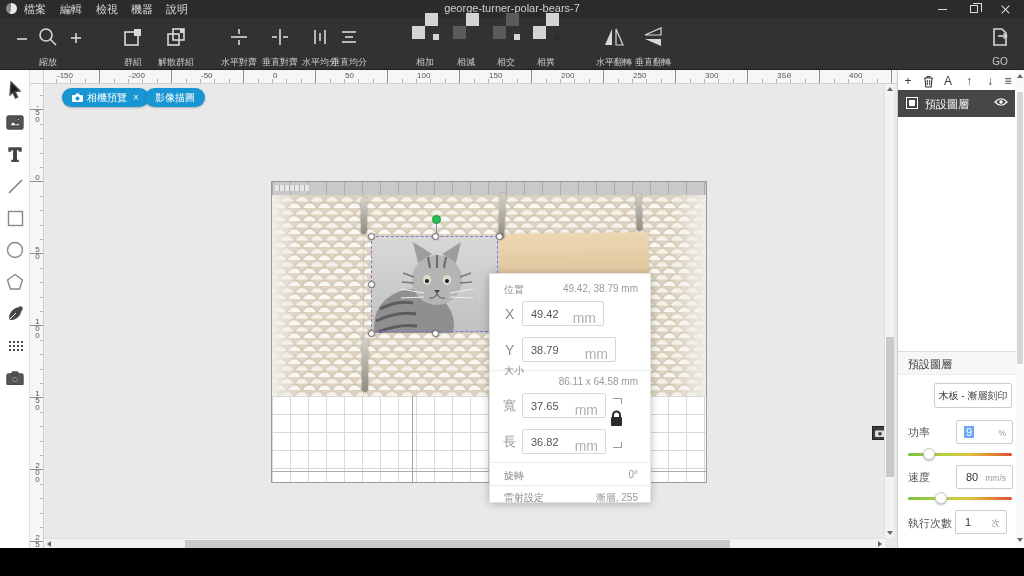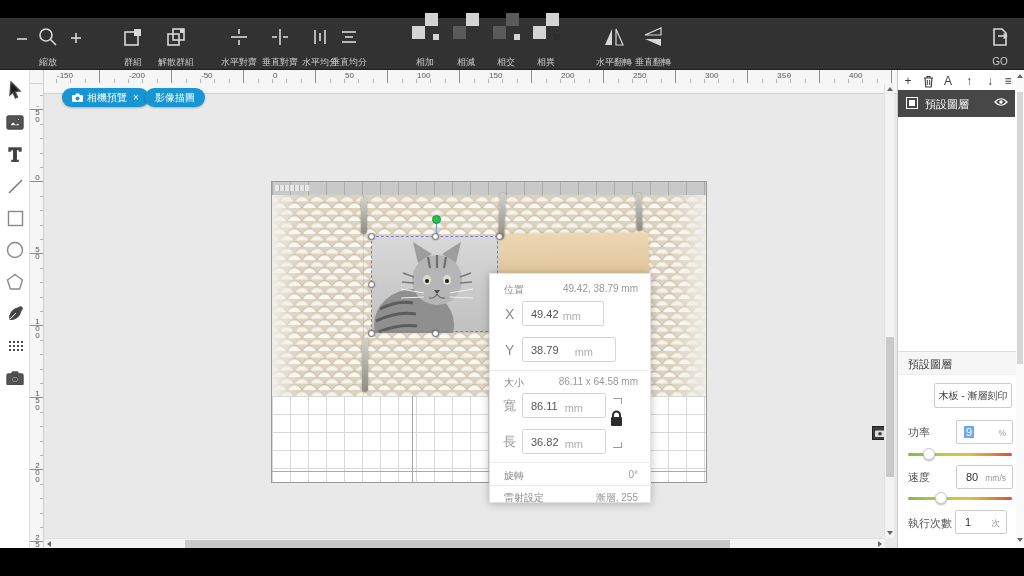--- a/index.html
+++ b/index.html
@@ -34,21 +34,21 @@
   .ov.lite{background:#d4d4d4;} .ov.dark{background:#2c2c2c;}
 
   
   #tools{position:absolute;left:0;top:70px;width:30px;height:478px;background:#fff;border-right:1px solid #ddd;}
   .tool-btn{position:absolute;left:0;width:30px;height:26px;display:flex;align-items:center;justify-content:center;cursor:pointer;}
   .tool-btn svg{stroke:#4a4a4a;fill:none;stroke-width:1.4;}
   .dotgrid{width:15px;height:13px;background:radial-gradient(#4a4a4a 1px,transparent 1.3px);background-size:4px 4px;}
 
   
   #workspace{position:absolute;left:30px;top:70px;width:867px;height:478px;background:#e9e9e9;overflow:hidden;}
-  #ruler-h{position:absolute;left:14px;top:0;width:853px;height:24px;background:#f6f6f6;border-bottom:1px solid #cfcfcf;
+  #ruler-h{position:absolute;left:14px;top:0;width:853px;height:14px;background:#f6f6f6;border-bottom:1px solid #cfcfcf;
     background-image:
       repeating-linear-gradient(90deg,#8d8d8d 0 1px,transparent 1px 72px),
       repeating-linear-gradient(90deg,#b5b5b5 0 1px,transparent 1px 14.4px);
     background-size:100% 13px,100% 4px;background-position:55px 0,11.8px 9px;background-repeat:no-repeat;}
   #ruler-v2{position:absolute;left:0;top:14px;width:14px;height:464px;background:#f6f6f6;border-right:1px solid #cfcfcf;
     background-image:
       repeating-linear-gradient(180deg,#8d8d8d 0 1px,transparent 1px 72px),
       repeating-linear-gradient(180deg,#b5b5b5 0 1px,transparent 1px 14.4px);
     background-size:14px 100%,4px 100%;background-position:0 25px,10px 10.6px;background-repeat:no-repeat;}
   #ruler-corner{position:absolute;left:0;top:0;width:14px;height:14px;background:#f6f6f6;border-right:1px solid #cfcfcf;border-bottom:1px solid #cfcfcf;}
@@ -95,21 +95,21 @@
 
   
   #obj-panel{position:absolute;left:459px;top:203px;width:162px;height:230px;background:#fff;
     box-shadow:0 1px 8px rgba(0,0,0,.25);border:1px solid #e3e3e3;font-size:10px;color:#888;}
   .op-row-label{position:absolute;left:14px;}
   .op-row-val{position:absolute;right:12px;color:#999;text-align:right;}
   .op-letter{position:absolute;left:15px;font-size:14px;color:#8a8a8a;}
   .op-cjk{position:absolute;left:13px;font-size:13px;color:#9a9a9a;}
   .op-input{position:absolute;height:25px;background:#fff;border:1px solid #d6d6d6;border-radius:2px;color:#555;font-size:11px;}
   .op-input .v{position:absolute;left:8px;top:6px;}
-  .op-input .u{position:absolute;right:22px;top:8px;font-size:11px;color:#b0b0b0;}
+  .op-input .u{position:absolute;right:7px;top:8px;font-size:14px;color:#b0b0b0;}
   .op-div{position:absolute;left:0;width:162px;height:1px;background:#ececec;}
   .link-bracket{position:absolute;width:9px;border-color:#9a9a9a;border-style:solid;}
   #lock-ico{position:absolute;}
 
   #cam-thumb{position:absolute;left:842px;top:356px;width:15px;height:14px;background:#3d3d3d;border:1px solid #222;
     display:flex;align-items:center;justify-content:center;}
 
   
   #vscroll{position:absolute;left:854px;top:14px;width:10px;height:454px;background:#f3f3f3;border-left:1px solid #e0e0e0;}
   #vscroll .thumb{position:absolute;left:1px;top:253px;width:8px;height:140px;background:#c9c9c9;}
@@ -145,20 +145,38 @@
     background:linear-gradient(90deg,#7cc043,#b9cf40 35%,#ddc13e 60%,#e08a39 80%,#d94f35);}
   .slider .knob{position:absolute;top:-5px;width:12px;height:12px;border-radius:50%;background:#fff;border:1px solid #ccc;box-shadow:0 1px 2px rgba(0,0,0,.3);cursor:pointer;}
 
   #bottom-black{position:absolute;left:0;top:548px;width:1024px;height:28px;background:#000;}
 </style>
 </head>
 <body>
 
 <div id="app">
 
+  <div id="titlebar">
+    <span id="app-logo"></span>
+    <span class="menu-item" style="left:24px">檔案</span>
+    <span class="menu-item" style="left:60px">編輯</span>
+    <span class="menu-item" style="left:96px">檢視</span>
+    <span class="menu-item" style="left:131px">機器</span>
+    <span class="menu-item" style="left:166px">說明</span>
+    <div id="win-title">george-turner-polar-bears-7</div>
+    <div class="winctl" style="left:928px">
+        <span class="bar"></span>
+      </div>
+    <div class="winctl" style="left:960px">
+        <span class="box"></span>
+      </div>
+    <div class="winctl" style="left:992px">
+        <span class="x1"></span>
+      </div>
+  </div>
 
   <div id="toolbar">
     <div class="tb-item" style="left:4px;width:36px">
       <span class="tb-ico" style="top:10px"><svg width="14" height="14" class="lineico">
             <line x1="2" y1="7" x2="12" y2="7"></line>
           </svg></span>
     </div>
     <div class="tb-item" style="left:28px;width:40px">
       <span class="tb-ico"><svg width="22" height="22" class="lineico">
             <circle cx="9" cy="9" r="6"></circle>
@@ -430,25 +448,25 @@
       <div class="op-input" style="left:32px;top:27px;width:82px">
         <span class="v">49.42</span>
           <span class="u">mm</span>
       </div>
       <span class="op-letter" style="top:68px">Y</span>
       <div class="op-input" style="left:32px;top:63px;width:94px">
         <span class="v">38.79</span>
           <span class="u">mm</span>
       </div>
       <div class="op-div" style="top:96px"></div>
-      <span class="op-row-label" style="top:102px">大小</span>
+      <span class="op-row-label" style="top:90px">大小</span>
       <span class="op-row-val" style="top:102px">86.11 x 64.58 mm</span>
       <span class="op-cjk" style="top:123px">寬</span>
       <div class="op-input" style="left:32px;top:119px;width:84px">
-        <span class="v">86.11</span>
+        <span class="v">37.65</span>
           <span class="u">mm</span>
       </div>
       <span class="op-cjk" style="top:159px">長</span>
       <div class="op-input" style="left:32px;top:155px;width:84px">
         <span class="v">36.82</span>
           <span class="u">mm</span>
       </div>
       <span class="link-bracket" style="left:123px;top:124px;height:6px;border-width:1.5px 1.5px 0 0"></span>
       <span class="link-bracket" style="left:123px;top:168px;height:6px;border-width:0 1.5px 1.5px 0"></span>
       <svg id="lock-ico" style="left:119px;top:136px" width="15" height="17">

